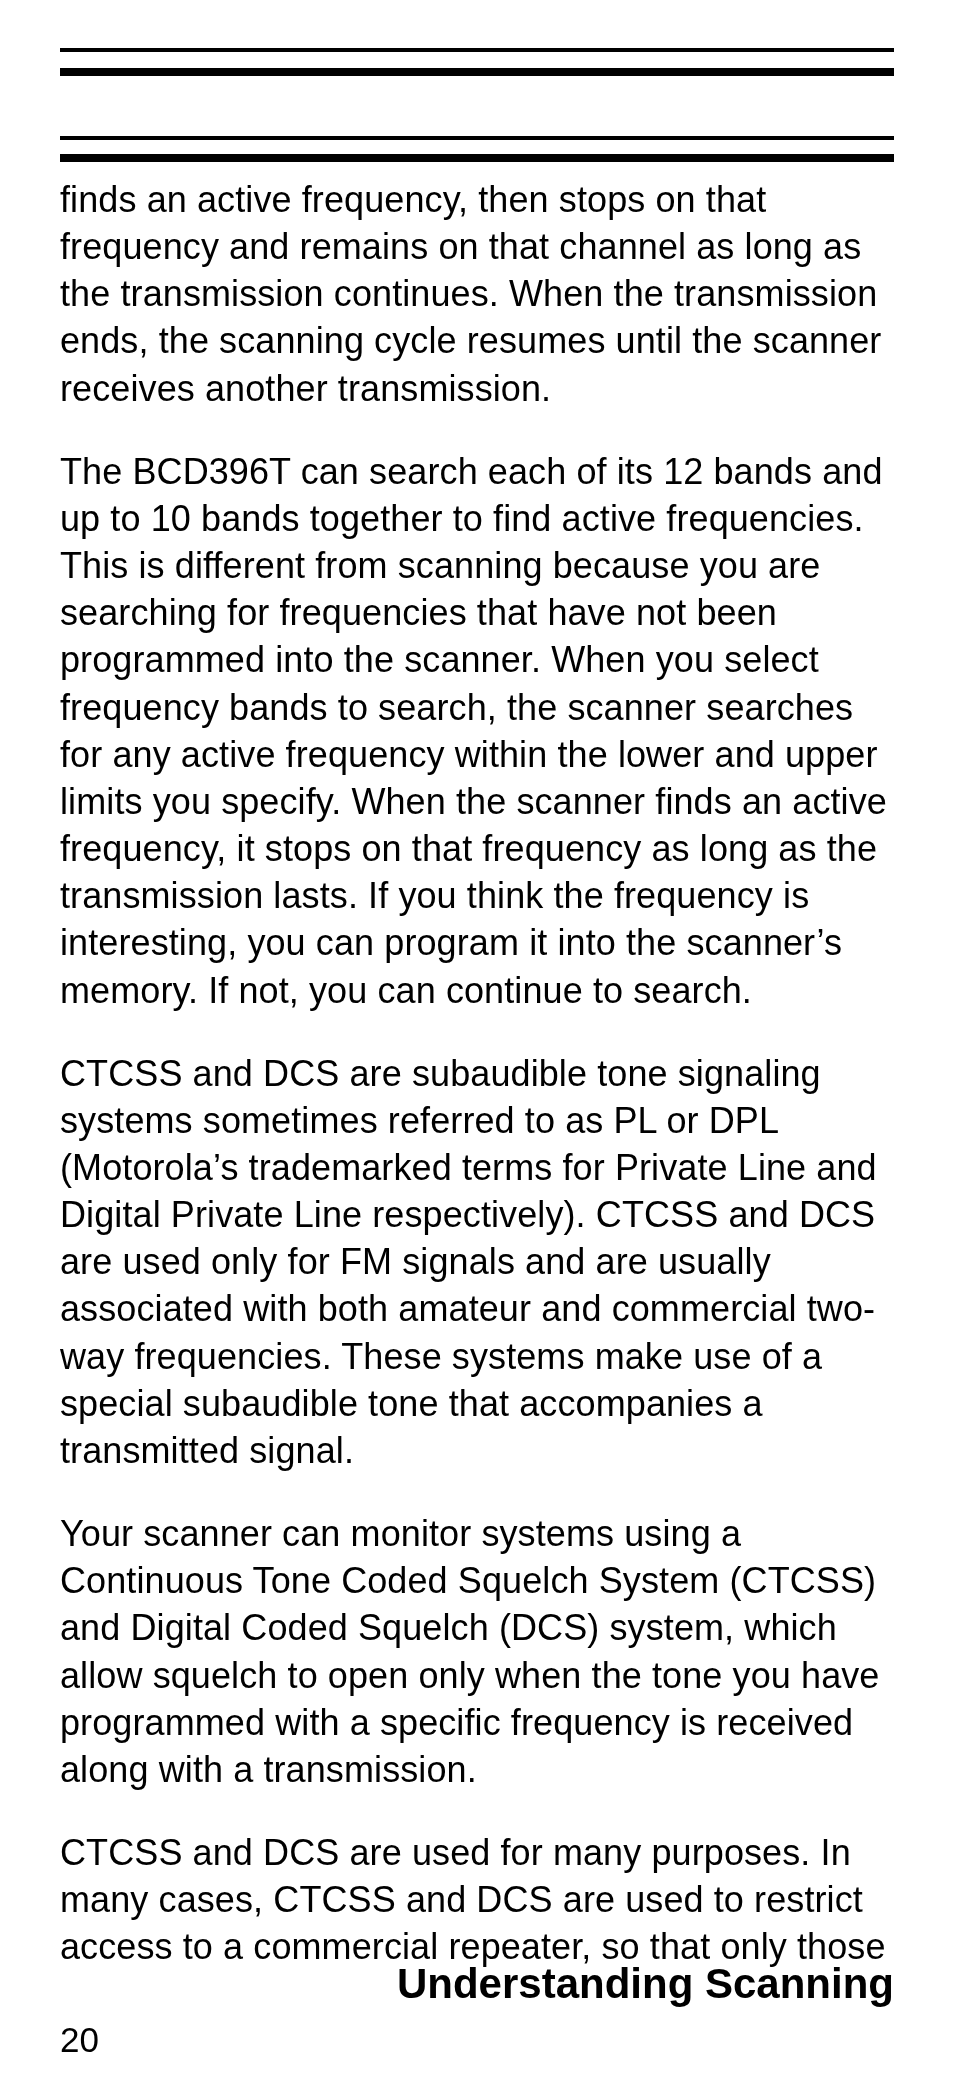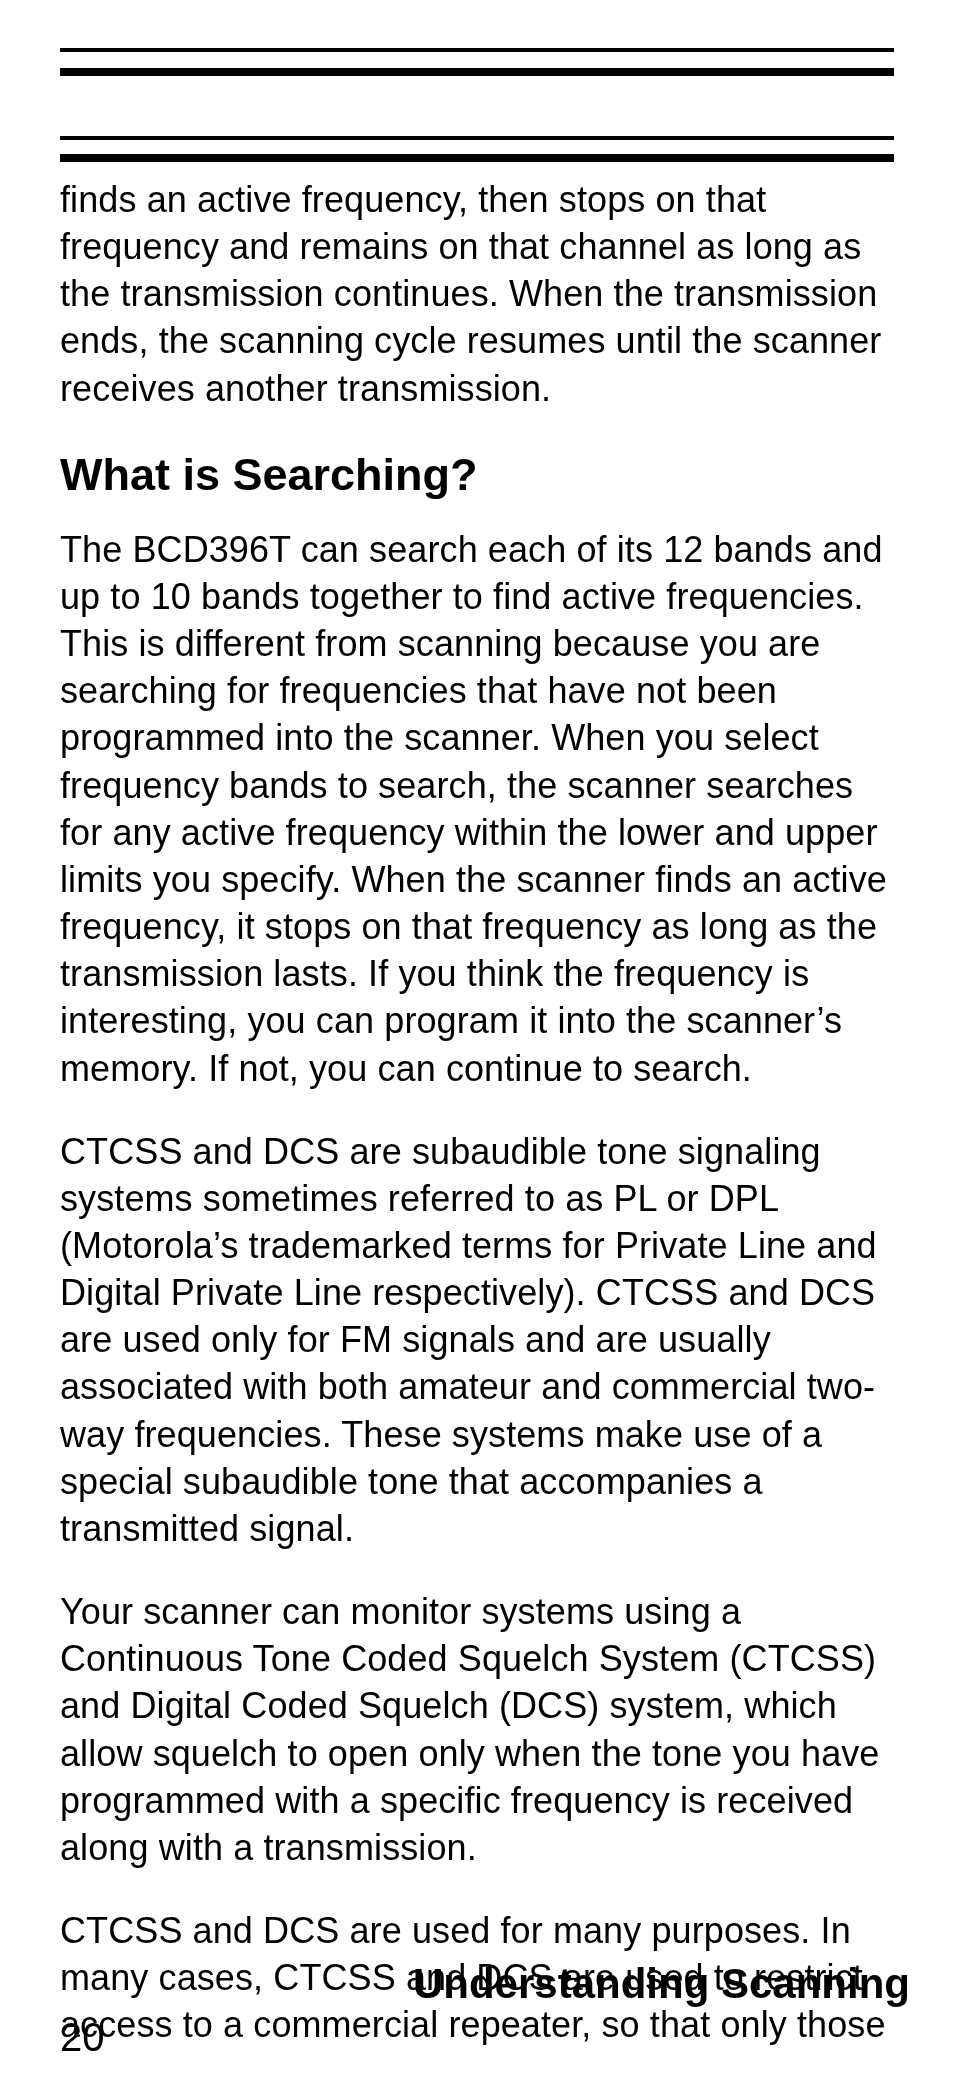--- a/index.html
+++ b/index.html
@@ -1,33 +1,32 @@
 <!DOCTYPE html>
 <html><head>
 <meta charset="utf-8">
 <style>
   html,body{margin:0;padding:0;background:#fff;color:#000;font-family:Arial,Helvetica,sans-serif;}
   .page{width:954px;height:2084px;box-sizing:border-box;padding:48px 60px 0 60px;position:relative;}
   .rule{height:16px;border-top:4px solid #000;border-bottom:8px solid #000;margin-bottom:60px;}
   .rule2{height:14px;border-top:4px solid #000;border-bottom:8px solid #000;margin-bottom:14px;}
   p{margin:0 0 36px 0;font-size:36px;line-height:1.31;letter-spacing:.1px;}
   h2{margin:0 0 24px 0;font-size:45px;font-weight:700;line-height:1.2;}
-  .section-title{position:absolute;bottom:76px;right:44px;font-size:42px;font-weight:700;}
-  .page-num{position:absolute;bottom:24px;left:60px;font-size:40px;}
+  .section-title{position:absolute;bottom:76px;right:60px;font-size:42px;font-weight:700;}
+  .page-num{position:absolute;bottom:24px;left:60px;font-size:35px;}
 </style>
 </head>
 <body>
 
 <div class="page">
   <div class="rule"></div>
   <div class="rule2"></div>
 
   <p>finds an active frequency, then stops on that frequency and remains on that channel as long as the transmission continues. When the transmission ends, the scanning cycle resumes until the scanner receives another transmission.</p>
 
-  <h2>What is Searching?</h2>
   <p>The BCD396T can search each of its 12 bands and up to 10 bands together to find active frequencies. This is different from scanning because you are searching for frequencies that have not been programmed into the scanner. When you select frequency bands to search, the scanner searches for any active frequency within the lower and upper limits you specify. When the scan­ner finds an active frequency, it stops on that fre­quency as long as the transmission lasts. If you think the frequency is interesting, you can program it into the scanner’s memory. If not, you can continue to search.</p>
 
   <p>CTCSS and DCS are subaudible tone signaling systems sometimes referred to as PL or DPL (Motorola’s trademarked terms for Private Line and Digital Private Line respectively). CTCSS and DCS are used only for FM signals and are usually associated with both amateur and commercial two-way frequencies. These systems make use of a special subaudible tone that accompanies a transmitted signal.</p>
   <p>Your scanner can monitor systems using a Continuous Tone Coded Squelch System (CTCSS) and Digital Coded Squelch (DCS) system, which allow squelch to open only when the tone you have programmed with a specific frequency is received along with a transmission.</p>
   <p style="margin-bottom:0;">CTCSS and DCS are used for many purposes. In many cases, CTCSS and DCS are used to restrict access to a commercial repeater, so that only those</p>
 
   <div class="section-title">Understanding Scanning</div>
   <div class="page-num">20</div>
 </div>
 

